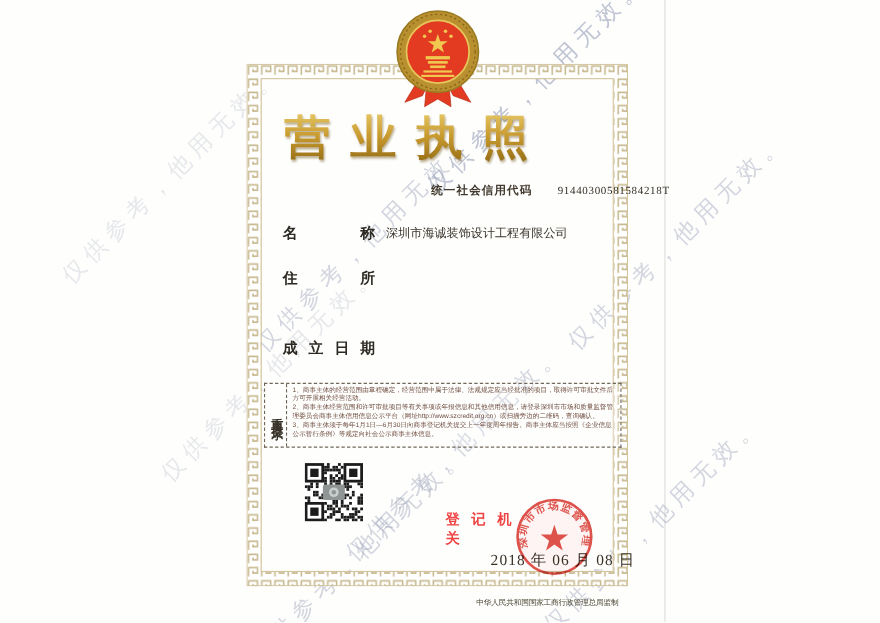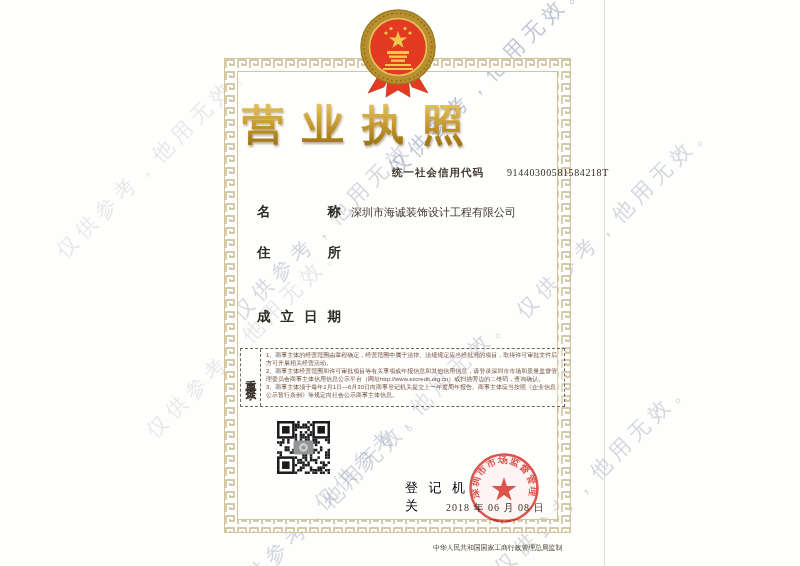--- a/index.html
+++ b/index.html
@@ -1,43 +1,43 @@
 <!DOCTYPE html>
 <html><head>
 <meta charset="utf-8">
 <style>
   html,body{margin:0;padding:0;background:#ffffff;}
   .shot{position:relative;width:800px;height:566px;background:#fefefd;overflow:hidden;
         font-family:"Liberation Sans",sans-serif;}
   .photo-edge{position:absolute;left:604px;top:0;width:1px;height:566px;background:#dcdcdc;}
   .frame-svg{position:absolute;left:224px;top:58px;}
   .emblem-svg{position:absolute;left:358px;top:5px;}
-  .cert-title{position:absolute;left:224px;top:97px;width:291px;text-align:left;
+  .cert-title{position:absolute;left:224px;top:97px;width:291px;text-align:center;
         font-weight:bold;font-size:42px;letter-spacing:18px;text-indent:18px;
         font-family:"Liberation Serif",serif;
         background:linear-gradient(180deg,#ecd06e 0%,#c89a2e 48%,#8a6410 100%);
         -webkit-background-clip:text;background-clip:text;color:transparent;
         filter:drop-shadow(1px 2px 1px rgba(104,74,6,0.45));}
   .code-row{position:absolute;left:392px;top:166px;display:flex;gap:23px;align-items:baseline;text-align:right;}
   .code-label{font-weight:bold;font-size:10.5px;color:#423a2e;letter-spacing:1px;}
   .code-value{font-family:"Liberation Serif",serif;font-size:10px;color:#332d24;letter-spacing:0.6px;}
   .field-row{position:absolute;display:flex;}
   .flabel{width:84px;font-weight:bold;font-size:13.5px;color:#2d2923;
         text-align:justify;text-align-last:justify;}
   .fvalue{margin-left:10px;width:204px;font-size:11px;line-height:14.5px;padding-top:2px;
         font-family:"Liberation Serif",serif;color:#3b352c;}
   .notice-box{position:absolute;left:240px;top:348px;width:323px;height:57px;
         border:1px dashed #6f675a;display:flex;background:rgba(255,255,255,0.25);}
   .notice-side{width:19px;border-right:1px dashed #6f675a;display:flex;align-items:center;justify-content:center;}
   .notice-side span{writing-mode:vertical-rl;text-orientation:upright;font-weight:bold;
         font-size:11px;letter-spacing:3.5px;color:#39332a;}
   .notice-body{flex:1;padding:3px 5px 2px 5px;font-size:6px;line-height:7.9px;color:#6e4c3e;}
-  .reg-label{position:absolute;left:405px;top:479px;width:60px;font-weight:normal;font-size:13px;
-        color:#000000;text-align:justify;text-align-last:justify;}
-  .reg-date{position:absolute;left:446px;top:501px;font-size:10px;letter-spacing:1px;
+  .reg-label{position:absolute;left:405px;top:463px;width:60px;font-weight:bold;font-size:13px;
+        color:#ef4444;text-align:justify;text-align-last:justify;}
+  .reg-date{position:absolute;left:446px;top:501px;font-size:14px;letter-spacing:1px;
         font-family:"Liberation Serif",serif;color:#3a3126;white-space:nowrap;}
   .seal-svg{position:absolute;left:466px;top:450px;opacity:0.85;mix-blend-mode:multiply;}
   .qr{position:absolute;left:277px;top:421px;width:53px;height:53px;}
   .bottom-note{position:absolute;left:433px;top:543px;width:132px;font-size:7px;
         color:#48432f;white-space:nowrap;letter-spacing:-0.2px;}
   .wm{position:absolute;white-space:nowrap;font-size:21px;letter-spacing:6px;
         color:rgba(152,160,182,0.42);transform:rotate(-45deg);transform-origin:0 50%;
         pointer-events:none;font-family:"Liberation Serif",serif;}
   .wm-strong{color:rgba(148,157,183,0.60);}
   .wm-faint{color:rgba(160,166,184,0.25);}

